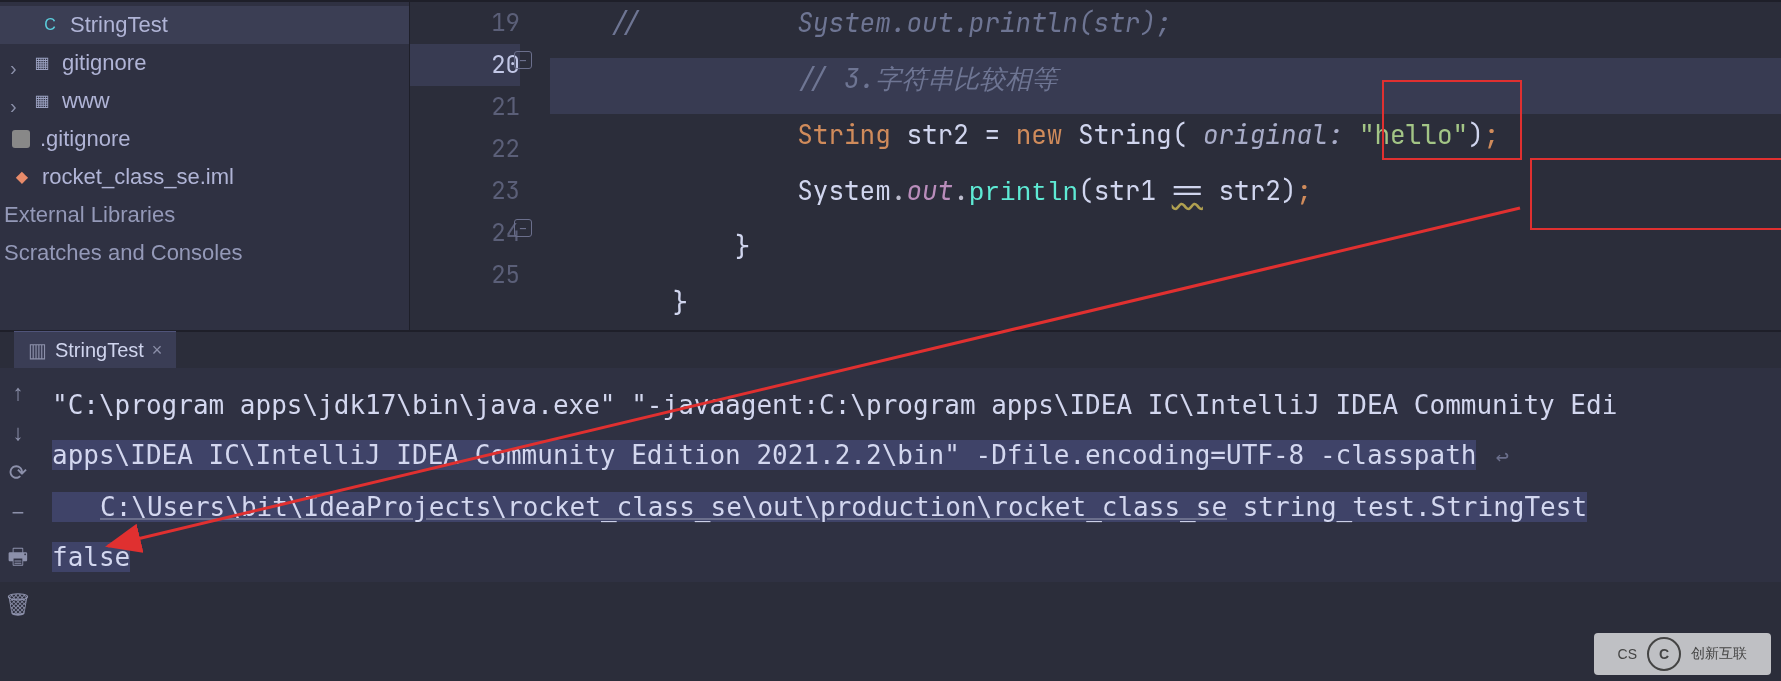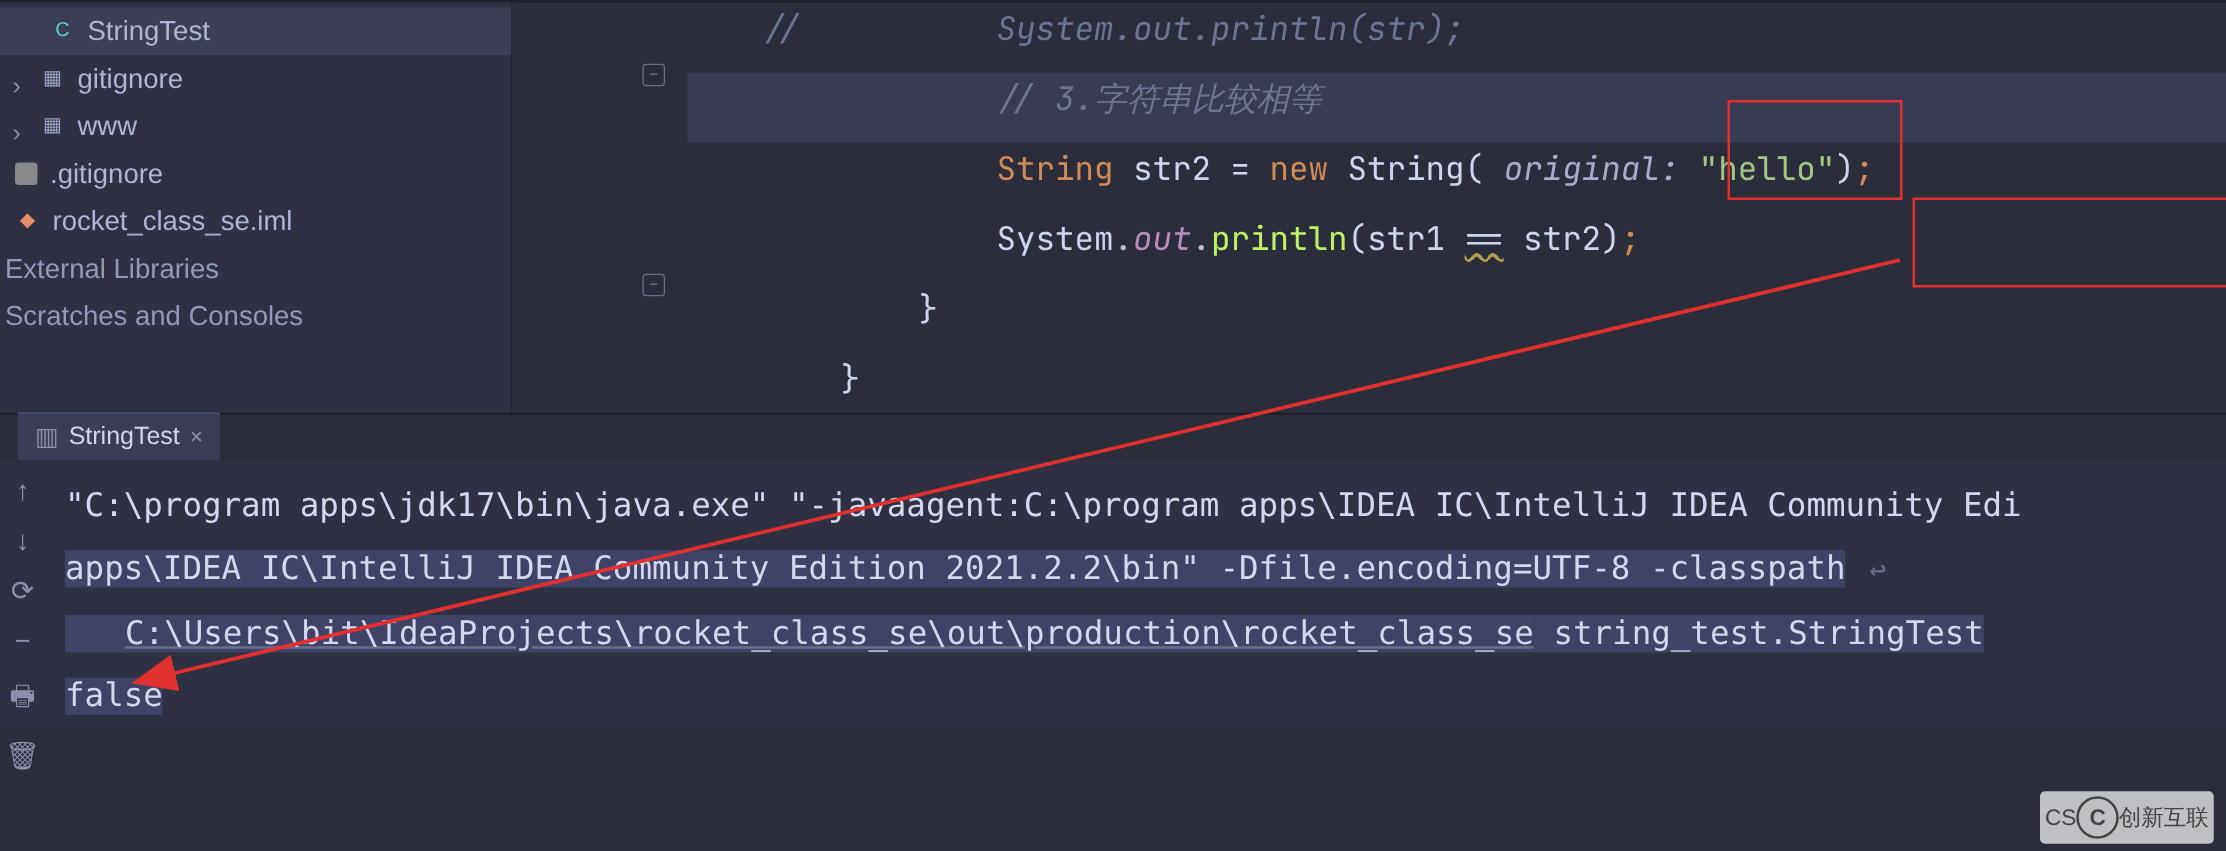--- a/index.html
+++ b/index.html
@@ -78,21 +78,21 @@
 .cm-key { color: #d08b5b; }
 .cm-var { color: #d0d5ee; }
 .cm-op { color: #d0d5ee; }
 .cm-new { color: #d08b5b; }
 .cm-type2 { color: #d0d5ee; }
 .cm-paren { color: #d0d5ee; }
 .cm-param { color: #a8acc8; font-style: italic; }
 .cm-str { color: #a3c586; }
 .cm-semi { color: #d08b5b; }
 .cm-out { color: #b98dbb; font-style: italic; }
-.cm-call { color: #bef264; }
+.cm-call { color: #5eead4; font-family: Liberation Mono, monospace; }
 .cm-brace { color: #d0d5ee; }
 .cm-warn { text-decoration: underline wavy #b0a050; }
 
 .redbox {
   position: absolute; border: 2px solid #e03030;
   pointer-events: none;
 }
 .redbox.b1 { left: 972px; top: 78px; width: 140px; height: 80px; }
 .redbox.b2 { left: 1120px; top: 156px; width: 260px; height: 72px; }
 
@@ -122,24 +122,24 @@
   font-family: "Consolas", monospace;
   font-size: 26px; line-height: 50px;
   color: #d3d7ef; padding: 12px 0 0 52px;
 }
 .console .row { white-space: pre; }
 .console .sel { background: #3f4368; }
 .console .path { text-decoration: underline; text-decoration-color: #6b6f8c; padding-left: 48px; }
 .console .softwrap { color: #6b6f8c; font-size: 22px; padding-left: 6px;}
 .watermark {
   position: absolute; right: 10px; bottom: 6px;
-  display: flex; align-items: center; 
-  color: #7d8096; font-size: 18px;
+  display: flex; align-items: center; gap: 10px;
+  color: #7d8096; font-size: 14px;
   background: rgba(255,255,255,0.7);
-  padding: 4px 4px; border-radius: 4px;
+  padding: 4px 24px; border-radius: 4px;
 }
 .watermark .logo {
   width: 34px; height: 34px; border: 2px solid #444; border-radius: 50%;
   display:flex; align-items:center; justify-content:center; color:#444; font-weight:bold;
 }
 .ctext { color:#444; font-family: sans-serif; }
 </style>
 </head>
 <body>
 
@@ -171,20 +171,29 @@
     </div>
     <div class="item external" style="padding-left:4px">
       <span class="label">External Libraries</span>
     </div>
     <div class="item scratches" style="padding-left:4px">
       <span class="label">Scratches and Consoles</span>
     </div>
   </div>
 
   <div class="editor">
+    <div class="gutter">
+      <div class="ln">19</div>
+      <div class="ln active">20</div>
+      <div class="ln">21</div>
+      <div class="ln">22</div>
+      <div class="ln">23</div>
+      <div class="ln">24</div>
+      <div class="ln">25</div>
+    </div>
     <span class="foldmark" style="top:49px">–</span>
     <span class="foldmark" style="top:217px">–</span>
 
     <div class="codearea">
       <div class="codeline"><span class="cm-comment">//          System.out.println(str);</span></div>
       <div class="codeline active">            <span class="cm-comment">// 3.字符串比较相等</span></div>
       <div class="codeline">            <span class="cm-key">String</span> <span class="cm-var">str2</span> <span class="cm-op">=</span> <span class="cm-new">new</span> <span class="cm-type2">String</span><span class="cm-paren">(</span> <span class="cm-param">original:</span> <span class="cm-str">"hello"</span><span class="cm-paren">)</span><span class="cm-semi">;</span></div>
       <div class="codeline">            <span class="cm-var">System</span>.<span class="cm-out">out</span>.<span class="cm-call">println</span><span class="cm-paren">(</span><span class="cm-var">str1</span> <span class="cm-var cm-warn">==</span> <span class="cm-var">str2</span><span class="cm-paren">)</span><span class="cm-semi">;</span></div>
       <div class="codeline">        <span class="cm-brace">}</span></div>
       <div class="codeline">    <span class="cm-brace">}</span></div>

